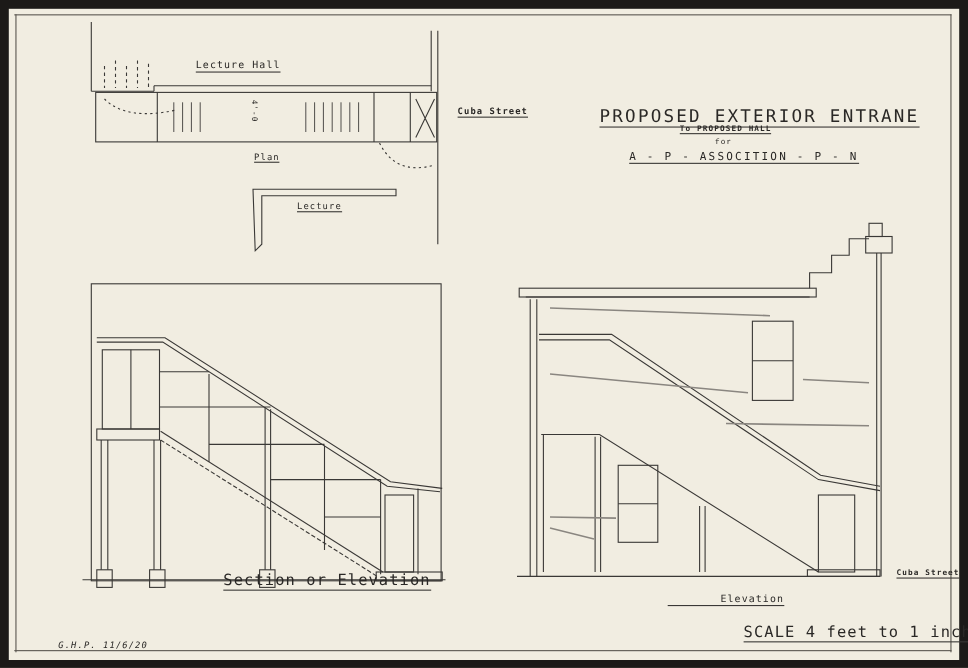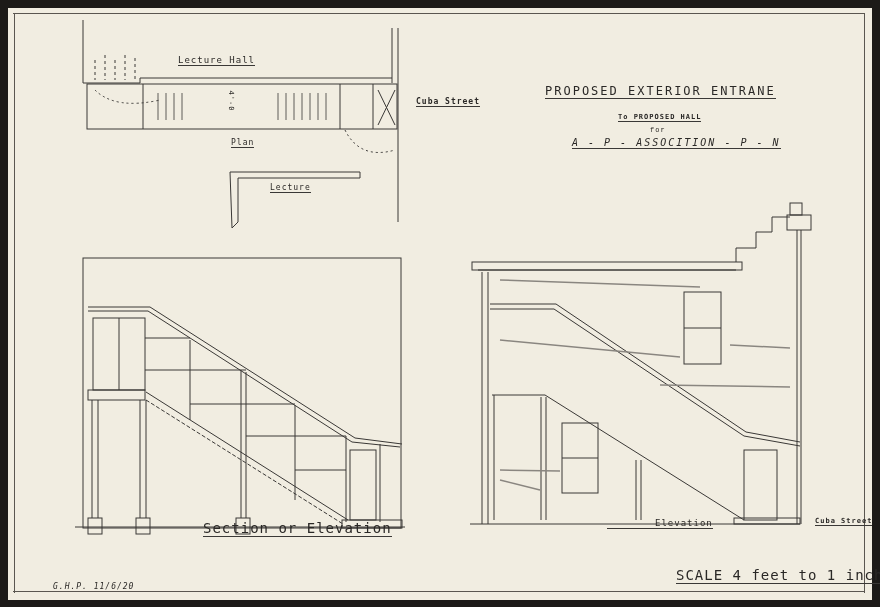--- a/index.html
+++ b/index.html
@@ -120,22 +120,22 @@
     </g>
   </g>
 </svg>
 
 <div class="lbl ul" style="left:178px;top:55px;font-size:9px;">Lecture Hall</div>
 <div class="lbl" style="left:221px;top:97px;font-size:7px;transform:rotate(90deg);">4'-0</div>
 <div class="lbl ul" style="left:231px;top:138px;font-size:8px;text-align:center;">Plan</div>
 <div class="lbl ul" style="left:270px;top:183px;font-size:8px;">Lecture</div>
 <div class="lbl ul" style="left:416px;top:97px;font-size:8px;font-weight:bold;">Cuba Street</div>
 
-<div class="lbl ul" style="left:545px;top:84px;font-size:12px;letter-spacing:2px;">PROPOSED  EXTERIOR  ENTRANE</div>
+<div class="lbl ul" style="left:545px;top:96px;font-size:16px;letter-spacing:2px;">PROPOSED  EXTERIOR  ENTRANE</div>
 <div class="lbl ul" style="left:618px;top:113px;font-size:7px;font-weight:bold;">To PROPOSED HALL</div>
 <div class="lbl" style="left:650px;top:126px;font-size:7px;font-family:Liberation Mono, monospace;">for</div>
-<div class="lbl ul" style="left:572px;top:137px;font-size:10px;letter-spacing:2px;font-style:italic;">A - P - ASSOCITION - P - N</div>
+<div class="lbl ul" style="left:572px;top:137px;font-size:10px;letter-spacing:2px;">A - P - ASSOCITION - P - N</div>
 
 <div class="lbl ul" style="left:203px;top:520px;font-size:14px;">Section or Elevation</div>
-<div class="lbl ul" style="left:607px;top:518px;font-size:9px;padding-left:48px;">Elevation</div>
+<div class="lbl ul" style="left:607px;top:540px;font-size:9px;padding-left:48px;">Elevation</div>
 <div class="lbl ul" style="left:815px;top:517px;font-size:7px;font-weight:bold;">Cuba Street</div>
 <div class="lbl ul" style="left:676px;top:567px;font-size:14px;">SCALE  4 feet to 1 inch</div>
 <div class="lbl" style="left:53px;top:582px;font-size:8px;font-style:italic;">G.H.P.  11/6/20</div>
 
 </body></html>

